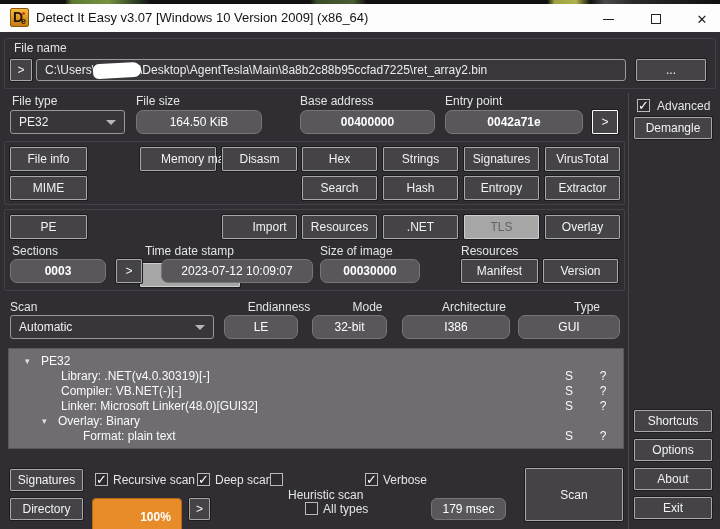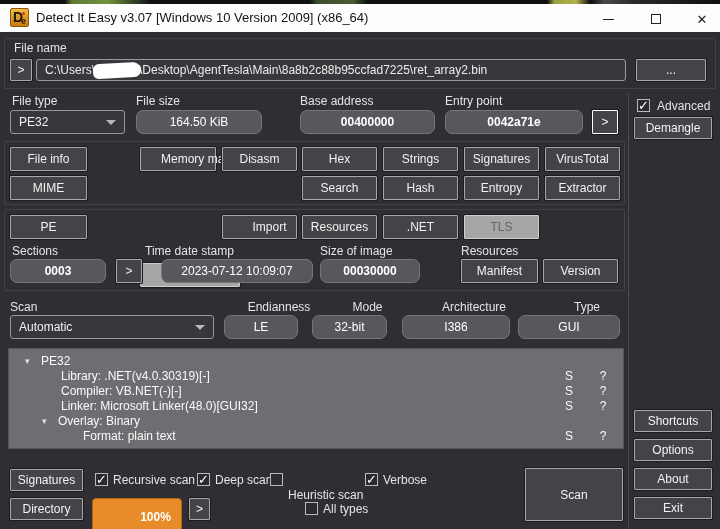--- a/index.html
+++ b/index.html
@@ -131,20 +131,21 @@
   <div class="btn" style="left:464px; top:176px; width:75px;">Entropy</div>
   <div class="btn" style="left:545px; top:176px; width:75px;">Extractor</div>
 
   <div class="group" style="left:4px; top:209px; width:621px; height:82px;"></div>
   <div class="btn" style="left:10px;  top:215px; width:77px;">PE</div>
   <div class="btn disabled" style="left:140px; top:215px; width:100px;margin-top:48px;">Export</div>
   <div class="btn" style="left:222px; top:215px; width:75px;padding-left:20px;">Import</div>
   <div class="btn" style="left:302px; top:215px; width:75px;">Resources</div>
   <div class="btn" style="left:383px; top:215px; width:75px;">.NET</div>
   <div class="btn disabled" style="left:464px; top:215px; width:75px;">TLS</div>
+  <div class="btn" style="left:545px; top:215px; width:75px;">Overlay</div>
 
   <div class="lbl" style="left:12px;  top:244px;">Sections</div>
   <div class="lbl" style="left:145px; top:244px;">Time date stamp</div>
   <div class="lbl" style="left:320px; top:244px;">Size of image</div>
   <div class="lbl" style="left:461px; top:244px;">Resources</div>
 
   <div class="pill bold" style="left:10px; top:259px; width:96px;">0003</div>
   <div class="btn" style="left:116px; top:259px; width:26px;">&gt;</div>
   <div class="pill" style="left:150px; top:259px; width:152px;margin-left:11px;">2023-07-12 10:09:07</div>
   <div class="pill bold" style="left:320px; top:259px; width:100px;">00030000</div>
@@ -205,19 +206,20 @@
   <div class="cb" style="left:270px; top:473px;"><span></span></div>
   <div class="lbl" style="left:288px; top:473px;margin-top:15px;">Heuristic scan</div>
   <div class="cb" style="left:365px; top:473px;"><span>✓</span></div>
   <div class="lbl" style="left:383px; top:473px;">Verbose</div>
 
   <div class="btn sm" style="left:10px; top:498px; width:73px;">Directory</div>
   <div class="progress" style="left:92px; top:498px; width:90px;">100%</div>
   <div class="btn sm" style="left:189px; top:498px; width:21px;">&gt;</div>
   <div class="cb" style="left:305px; top:502px;"><span></span></div>
   <div class="lbl" style="left:323px; top:502px;">All types</div>
+  <div class="pill sm" style="left:431px; top:498px; width:75px;">179 msec</div>
   <div class="btn" style="left:525px; top:468px; width:98px; height:53px;">Scan</div>
 
   <div class="btn sm" style="left:634px; top:410px; width:78px;">Shortcuts</div>
   <div class="btn sm" style="left:634px; top:439px; width:78px;">Options</div>
   <div class="btn sm" style="left:634px; top:497px; width:78px;">Exit</div>
   <div class="btn sm" style="left:634px; top:468px; width:78px;">About</div>
 </div>
 
 </body></html>

